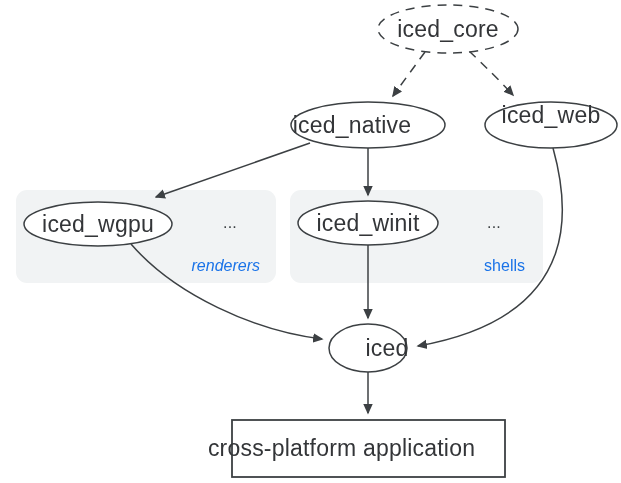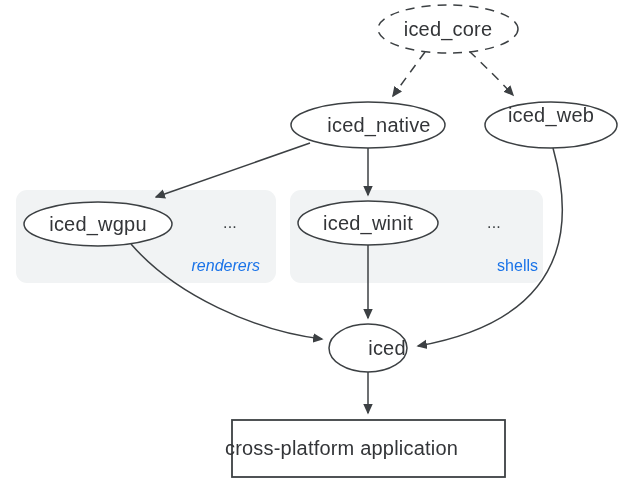--- a/index.html
+++ b/index.html
@@ -11,21 +11,21 @@
     --canvas-bg:#ffffff;
   }
   html,body{margin:0;padding:0;background:var(--canvas-bg);}
   .canvas{
     position:relative;width:621px;height:483px;background:var(--canvas-bg);
     font-family:"Liberation Sans",sans-serif;color:var(--text);overflow:hidden;
   }
   .canvas svg{position:absolute;left:0;top:0;}
   .lab{
     position:absolute;display:flex;align-items:center;justify-content:center;
-    font-size:20px;color:var(--text);letter-spacing:.2px;white-space:nowrap;
+    font-size:23px;color:var(--text);letter-spacing:.2px;white-space:nowrap;
   }
   .ellipsis-lab{font-size:16px;color:var(--line);}
   .group-lab{
     position:absolute;font-size:16px;color:var(--accent);
     text-align:right;display:block;white-space:nowrap;
   }
   .edge{fill:none;stroke:var(--line);stroke-width:1.5;}
   .edge.dashed{stroke-dasharray:9 7;}
   .node-shape{fill:var(--node-bg);stroke:var(--line);stroke-width:1.5;}
   .node-shape.dashed{stroke-dasharray:9 7;}
@@ -60,26 +60,26 @@
     <ellipse class="node-shape dashed" cx="448" cy="29" rx="70" ry="24"></ellipse>
     <ellipse class="node-shape" cx="368" cy="125" rx="77" ry="23"></ellipse>
     <ellipse class="node-shape" cx="551" cy="125" rx="66" ry="23"></ellipse>
     <ellipse class="node-shape" cx="98" cy="224" rx="74" ry="22"></ellipse>
     <ellipse class="node-shape" cx="368" cy="223" rx="70" ry="22"></ellipse>
     <ellipse class="node-shape" cx="368" cy="348" rx="39" ry="24"></ellipse>
     <rect class="app-rect" x="232" y="420" width="273" height="57"></rect>
   </svg>
 
   <div class="lab" style="left:378px;top:4px;width:140px;height:50px;">iced_core</div>
-  <div class="lab" style="left:302px;top:102px;width:154px;height:46px;">iced_native</div>
+  <div class="lab" style="left:275px;top:102px;width:154px;height:46px;">iced_native</div>
   <div class="lab" style="left:485px;top:92px;width:132px;height:46px;">iced_web</div>
   <div class="lab" style="left:24px;top:202px;width:148px;height:44px;">iced_wgpu</div>
   <div class="lab" style="left:298px;top:201px;width:140px;height:44px;">iced_winit</div>
   <div class="lab" style="left:348px;top:324px;width:78px;height:48px;">iced</div>
   <div class="lab" style="left:232px;top:420px;width:219px;height:57px;">cross-platform application</div>
 
   <div class="lab ellipsis-lab" style="left:200px;top:210px;width:60px;height:26px;">...</div>
   <div class="lab ellipsis-lab" style="left:464px;top:210px;width:60px;height:26px;">...</div>
 
   <div class="group-lab" style="left:130px;top:257px;width:130px;font-style:italic;">renderers</div>
-  <div class="group-lab" style="left:408px;top:257px;width:130px;">shells</div>
+  <div class="group-lab" style="left:395px;top:257px;width:130px;">shells</div>
 
 </div>
 
 </body></html>

